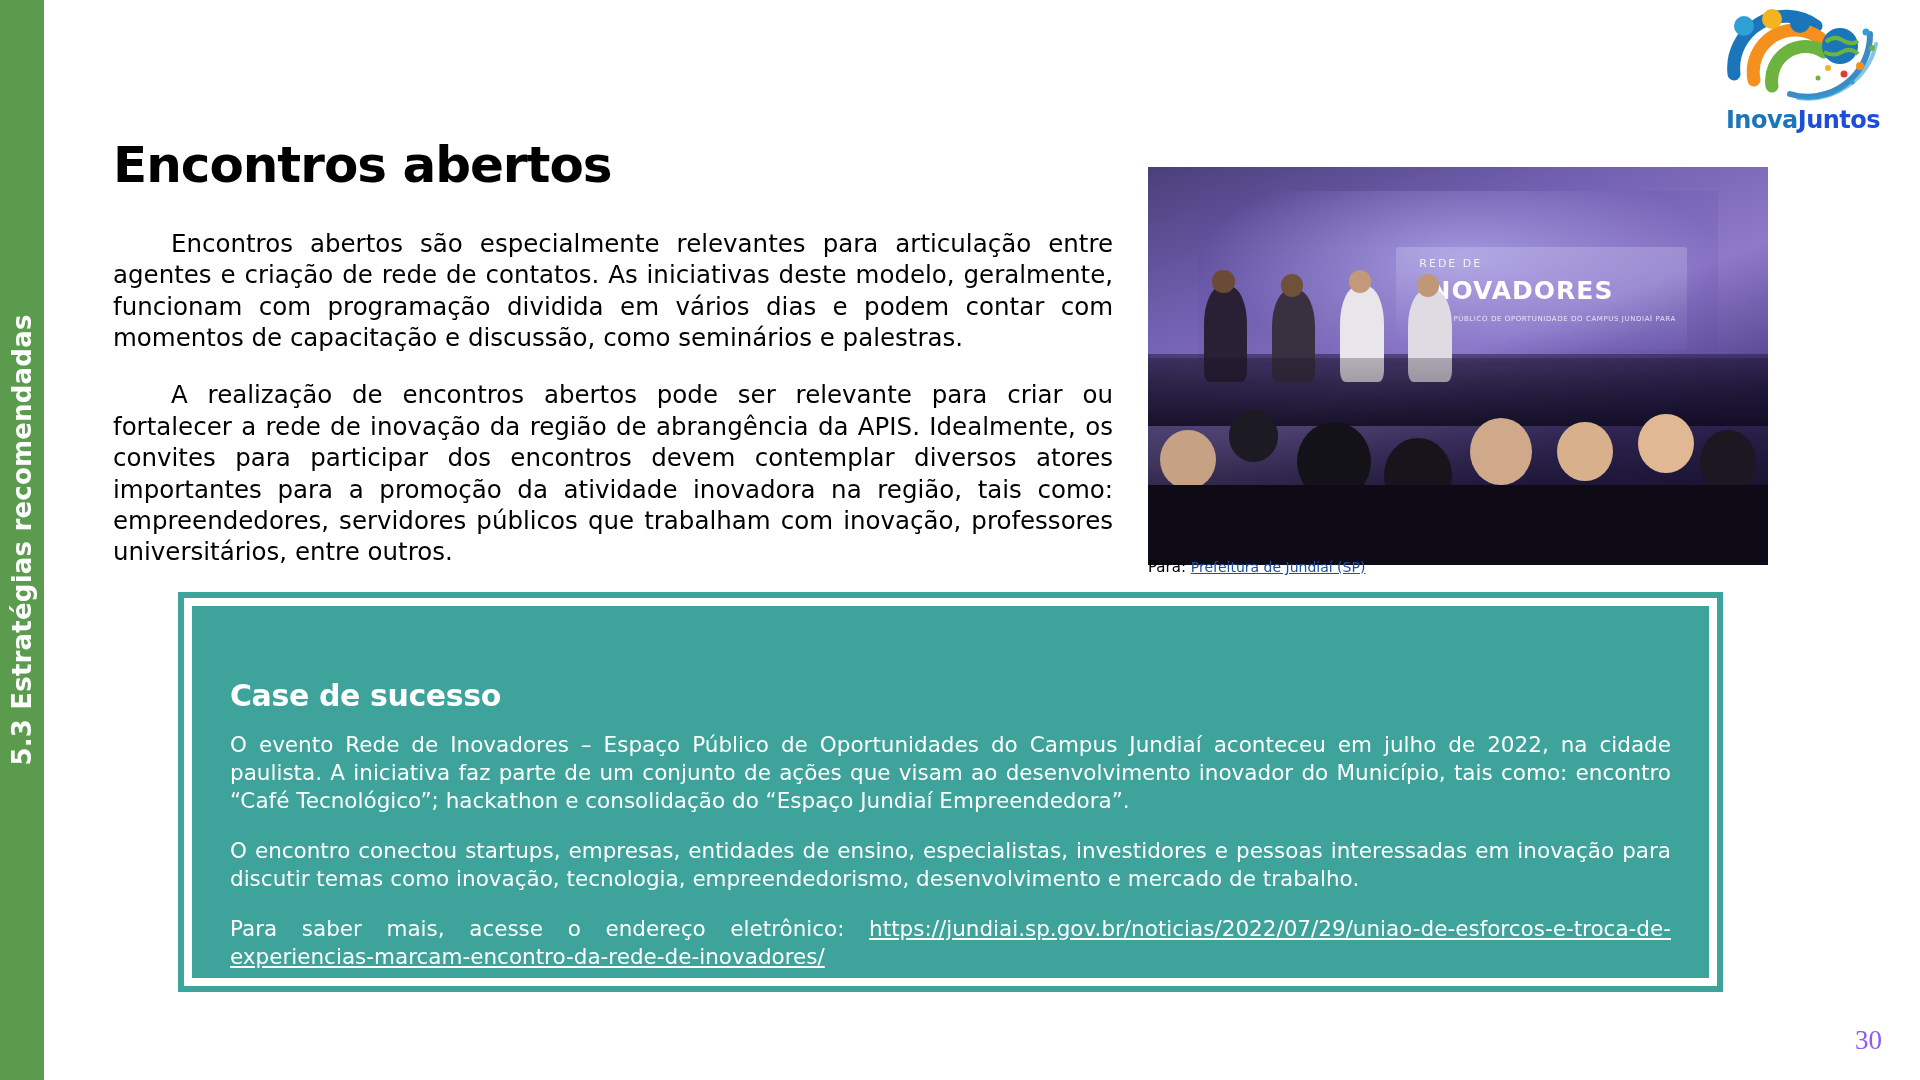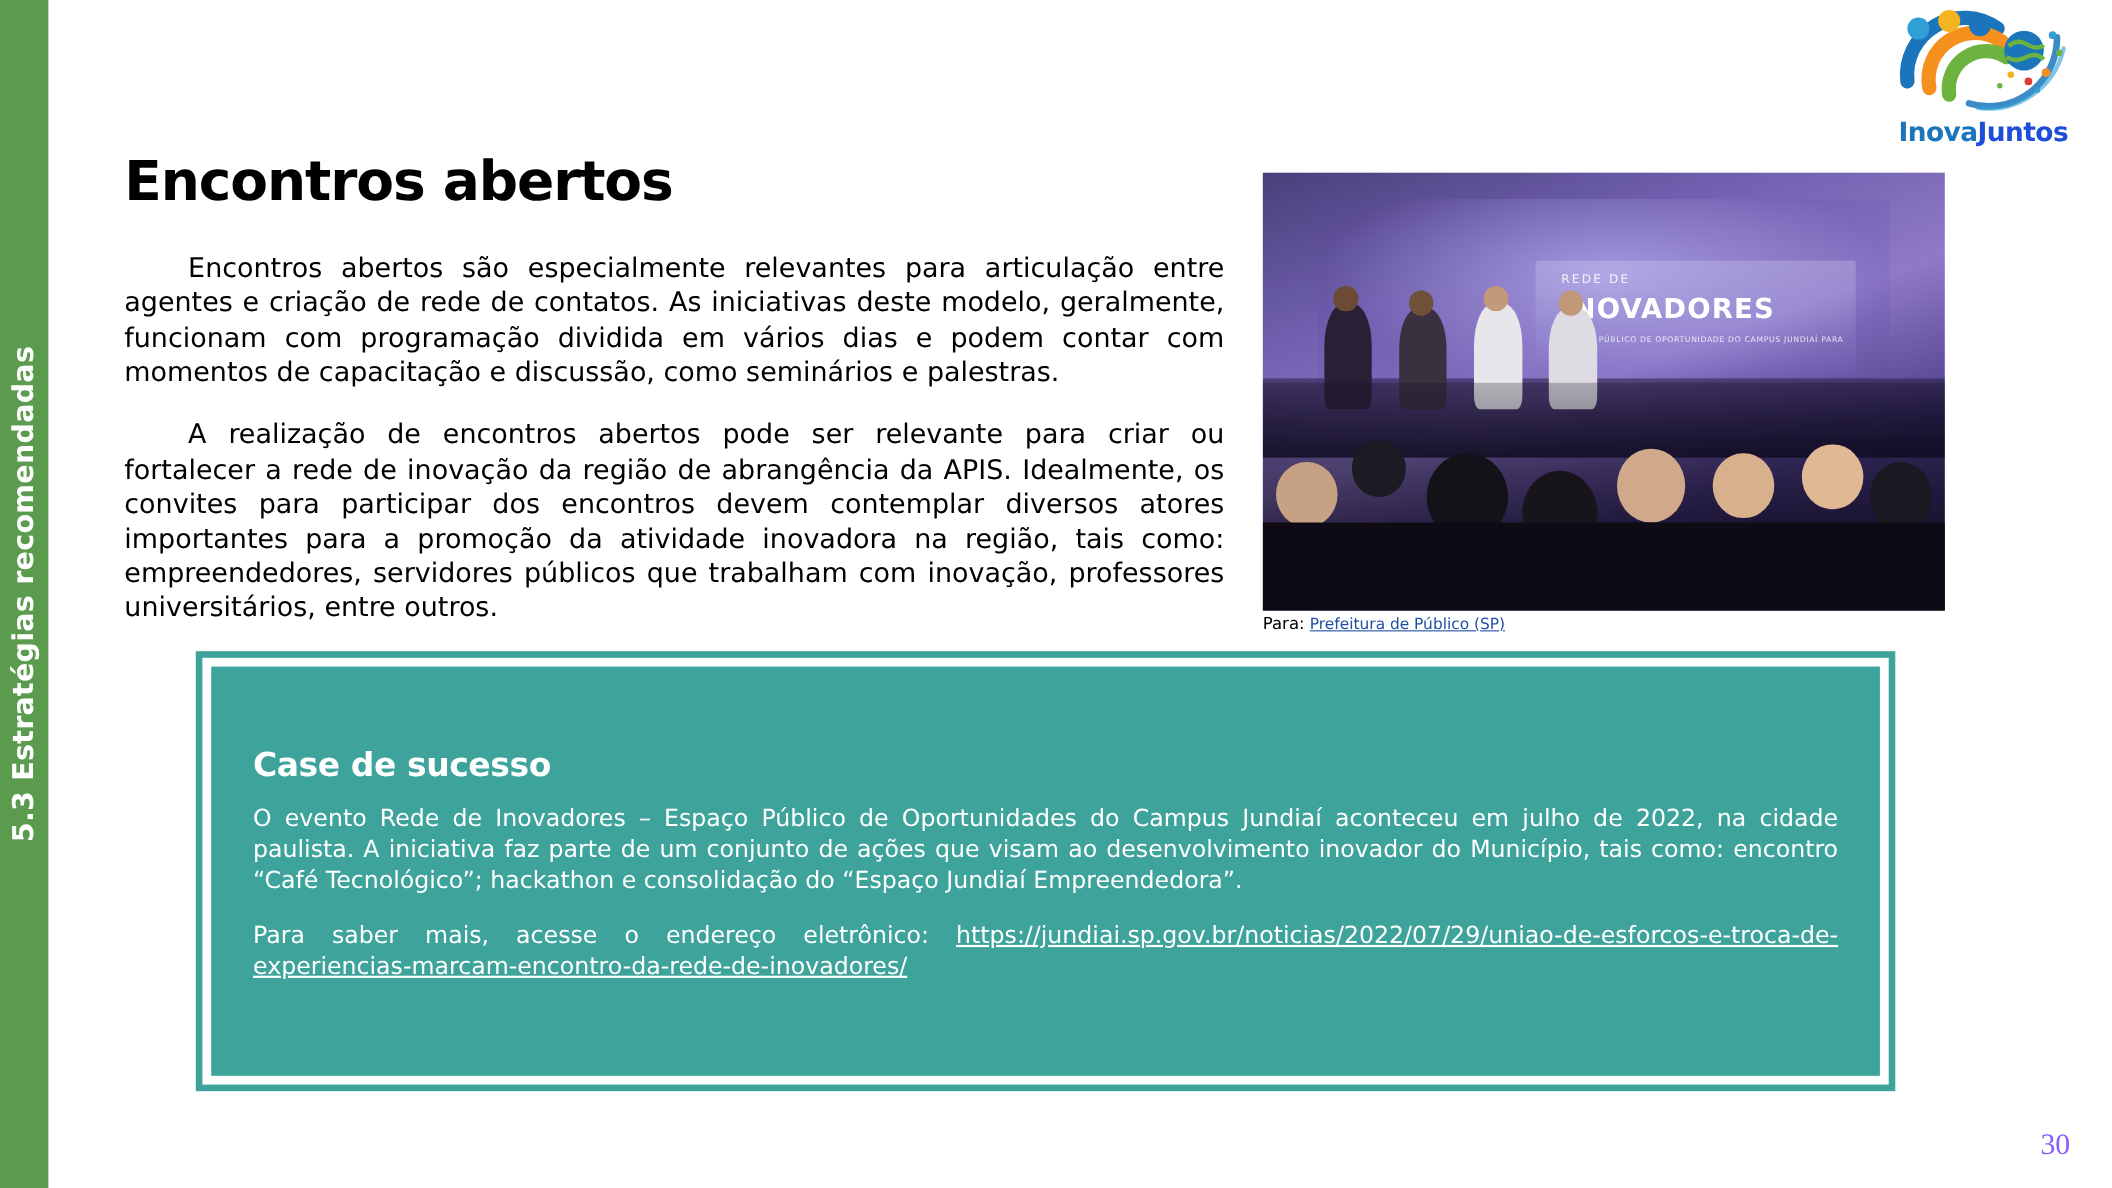--- a/index.html
+++ b/index.html
@@ -74,21 +74,21 @@
     font-size: 24.5px;
     line-height: 1.28;
     color: #000000;
     font-family: "DejaVu Sans", sans-serif;
     margin-bottom: 26px;
   }
 
   
   .photo-wrap {
     position: absolute;
-    left: 1148px; top: 157px;
+    left: 1148px; top: 167px;
     width: 620px; height: 308px;
   }
   .photo {
     position: relative;
     width: 620px; height: 398px;
     overflow: hidden;
     background: linear-gradient(160deg, #4a3f7a 0%, #6f5fae 25%, #8f7ac9 48%, #4c3c86 72%, #2b2250 100%);
   }
   .ph-stage {
     position: absolute; left: 8%; top: 6%; width: 84%; height: 44%;
@@ -243,26 +243,27 @@
       <div class="ph-head" style="left:38%;top:68%;width:11%;height:19%;background:#17141c;"></div>
       <div class="ph-head" style="left:52%;top:63%;width:10%;height:17%;background:#cfa98a;"></div>
       <div class="ph-head" style="left:66%;top:64%;width:9%;height:15%;background:#d8b08c;"></div>
       <div class="ph-head" style="left:79%;top:62%;width:9%;height:15%;background:#e0b894;"></div>
       <div class="ph-head" style="left:89%;top:66%;width:9%;height:16%;background:#1b1822;"></div>
       <div class="ph-sp" style="left:0%;top:80%;width:100%;height:22%;background:#0e0b16;border-radius:0;"></div>
     </div>
   </div>
   <div class="caption">
     <span>Para:</span>
-    <a href="#">Prefeitura de Público (SP)</a>
+    <a href="#">Prefeitura de Jundiaí (SP)</a>
   </div>
 
   <div class="case-outer">
     <div class="case-inner">
       <div class="case-title">Case de sucesso</div>
       <p class="case-para">O evento Rede de Inovadores – Espaço Público de Oportunidades do Campus Jundiaí aconteceu em julho de 2022, na cidade paulista. A iniciativa faz parte de um conjunto de ações que visam ao desenvolvimento inovador do Município, tais como: encontro “Café Tecnológico”; hackathon e consolidação do “Espaço Jundiaí Empreendedora”.</p>
+      <p class="case-para">O encontro conectou startups, empresas, entidades de ensino, especialistas, investidores e pessoas interessadas em inovação para discutir temas como inovação, tecnologia, empreendedorismo, desenvolvimento e mercado de trabalho.</p>
       <p class="case-para"><span>Para saber mais, acesse o endereço eletrônico: </span><a href="#">https://jundiai.sp.gov.br/noticias/2022/07/29/uniao-de-esforcos-e-troca-de-experiencias-marcam-encontro-da-rede-de-inovadores/</a></p>
     </div>
   </div>
 
   <div class="pageno">30</div>
 
 </div>
 
 </body></html>

